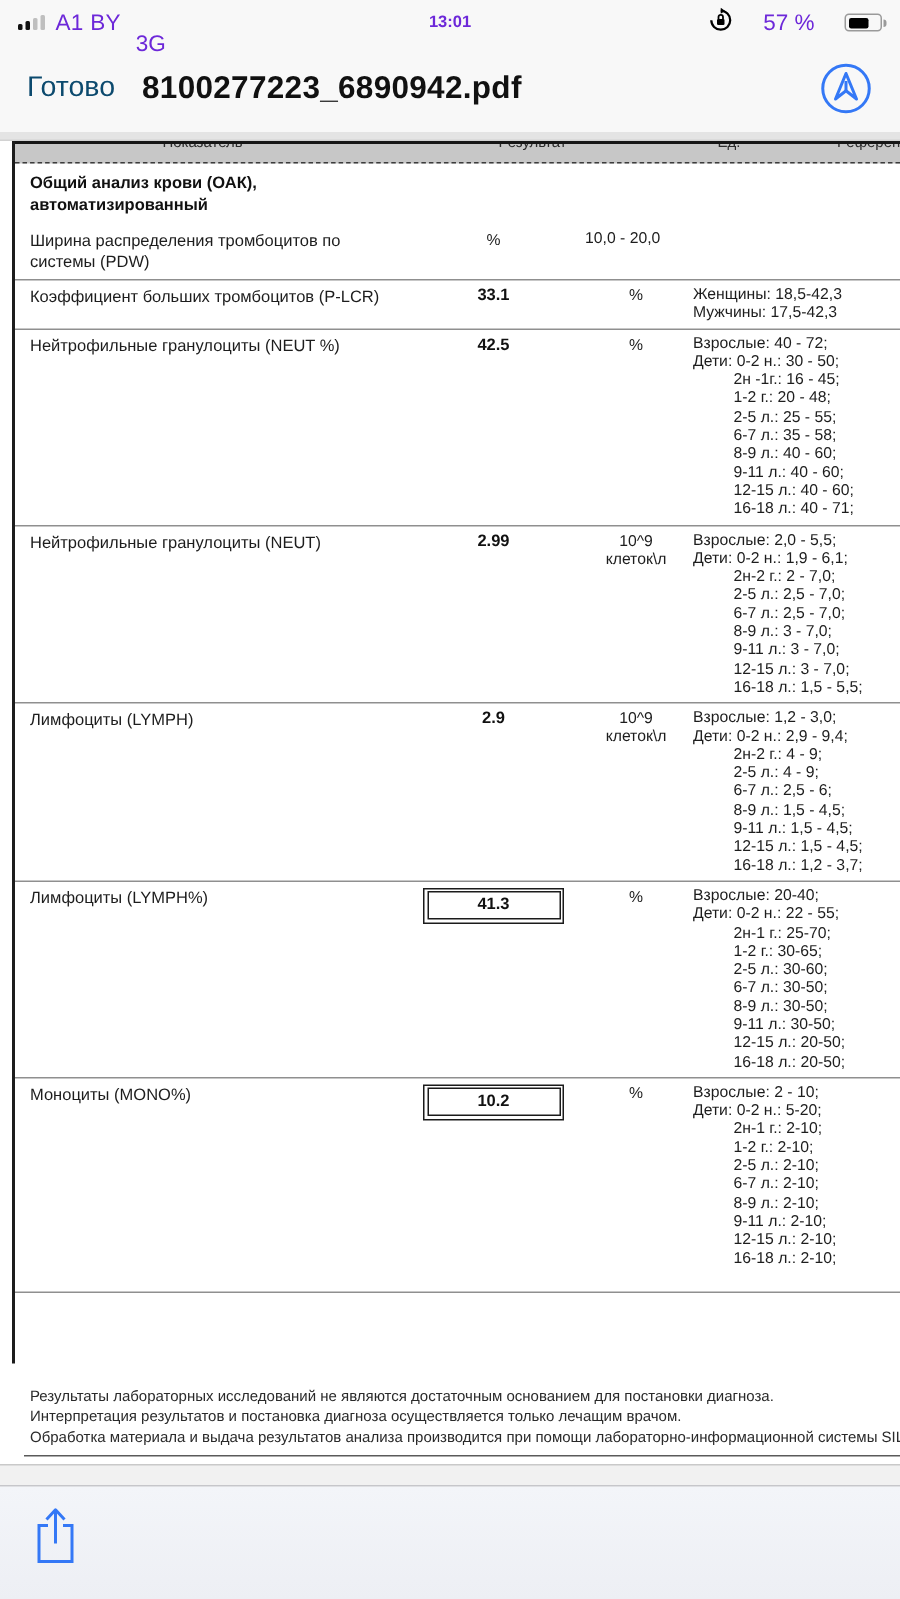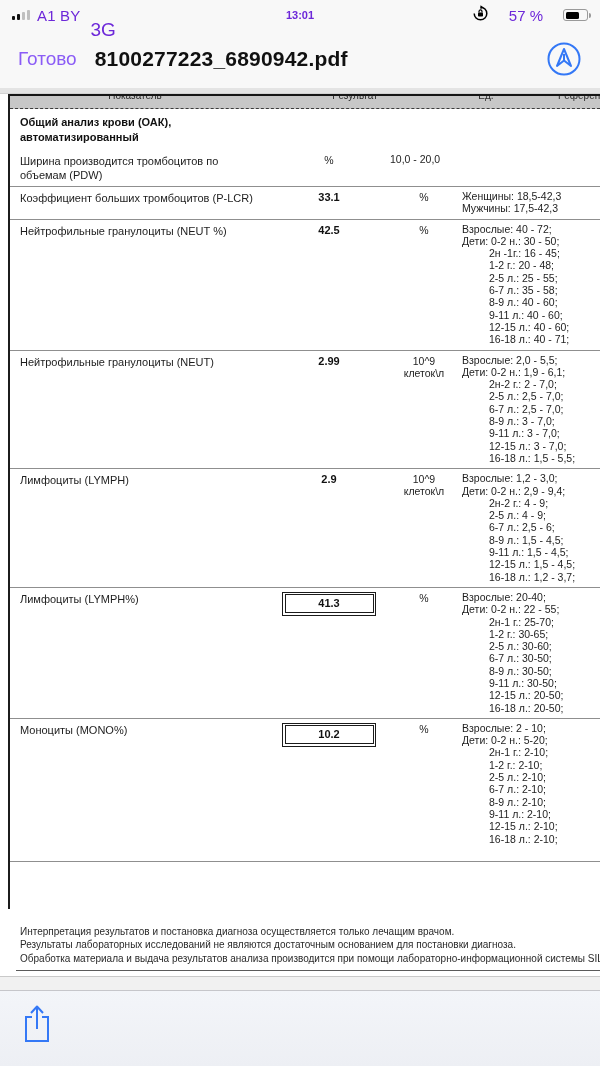--- a/index.html
+++ b/index.html
@@ -8,31 +8,31 @@
   body { display:flex; flex-direction:column; }
 
   
   .top-chrome { background:#f8f8f8; }
   .status-bar { height:30px; display:flex; align-items:center; padding:0 12px;
     font-size:15px; color:#6d28d9; position:relative; }
   .sig { display:flex; align-items:flex-end; gap:2px; margin-right:7px; }
   .sig span { width:3px; border-radius:1px; background:#bfbfbf; display:block; }
   .sig .on { background:#111; }
   .carrier { font-size:15px; letter-spacing:.2px; margin-right:10px; }
-  .network { font-size:19px;margin-top:29px; }
+  .network { font-size:15px;margin-top:29px; }
   .clock { position:absolute; left:0; right:0; text-align:center; font-weight:600; font-size:11px; }
   .sb-right { margin-left:auto; display:flex; align-items:center; gap:20px; z-index:1; }
   .pct { font-size:15px; }
   .batt { position:relative; width:25px; height:12px; border:1px solid #9a9a9a; border-radius:3px; }
   .batt i { position:absolute; left:1.5px; top:1.5px; bottom:1.5px; width:57%; background:#000; border-radius:1.5px; }
   .batt:after { content:""; position:absolute; right:-4px; top:3px; width:2.5px; height:5px;
     background:#9a9a9a; border-radius:0 2px 2px 0; }
 
   .title-bar { height:58px; display:flex; align-items:center; padding:0 18px; }
-  .done-btn { color:#8b5cf6; font-size:19px; background:none; border:none; cursor:pointer;
+  .done-btn { color:#0c4a6e; font-size:19px; background:none; border:none; cursor:pointer;
     font-family:inherit; padding:0; }
   .doc-title { font-size:21px; font-weight:700; color:#111; margin-left:18px; letter-spacing:.2px;
     white-space:nowrap; overflow:hidden; }
   .markup-btn { margin-left:auto; width:36px; height:36px; border-radius:50%; background:none;
     border:none; padding:0; cursor:pointer; }
 
   
   .pdf-area { flex:1; position:relative; background:#fff; overflow:hidden; }
   .pdf-topgap { height:6px; background:#e4e4e4; border-bottom:1px solid #d2d2d2; }
   .pdf-page { padding-left:8px; }
@@ -128,21 +128,21 @@
           <div class="hcell">Референтный</div>
         </div>
       </div>
 
       <div class="section-row">
         <div class="section-title">Общий анализ крови (ОАК), автоматизированный</div>
       </div>
 
       <div id="tbody">
           <div class="trow tgrid">
-            <div class="c-name">Ширина производится тромбоцитов по объемам (PDW)</div>
+            <div class="c-name">Ширина распределения тромбоцитов по системы (PDW)</div>
             <div class="c-unit">
               <div class="">%</div>
             </div>
             <div class="c-ref">
               <div class="ref-line">10,0 - 20,0</div>
             </div>
           </div>
           <div class="trow tgrid">
             <div class="c-name">Коэффициент больших тромбоцитов (P-LCR)</div>
             <div class="c-res">
@@ -265,22 +265,22 @@
               <div class="ref-line ind">16-18 л.: 2-10;</div>
             </div>
           </div>
         </div>
 
       <div class="tbl-tail"></div>
     </div>
 
     <div class="pdf-footer">
       <div id="disclaimers">
+          <div class="disc">Результаты лабораторных исследований не являются достаточным основанием для постановки диагноза.</div>
           <div class="disc">Интерпретация результатов и постановка диагноза осуществляется только лечащим врачом.</div>
-          <div class="disc">Результаты лабораторных исследований не являются достаточным основанием для постановки диагноза.</div>
           <div class="disc">Обработка материала и выдача результатов анализа производится при помощи лабораторно-информационной системы SILAB</div>
         </div>
       <div class="foot-rule"></div>
       <div class="page-row">
         <span>Стр. 2 из 4</span>
         <span class="clip-right">Д</span>
       </div>
     </div>
   </div>
   <div class="page-bottom-strip"></div>

